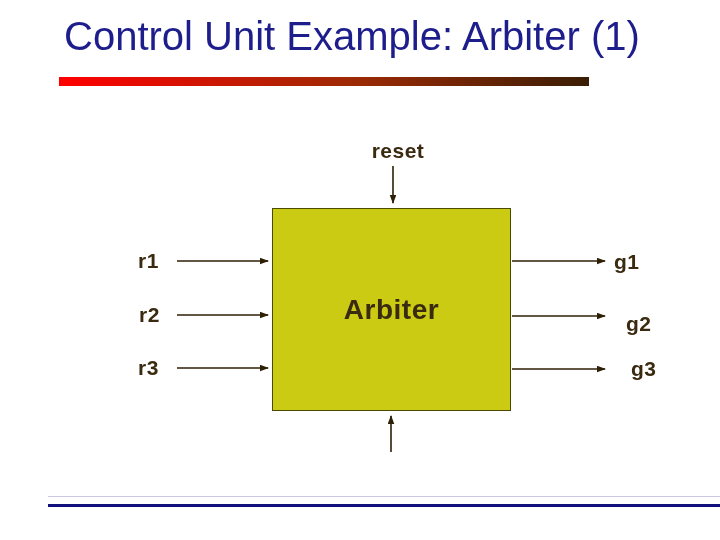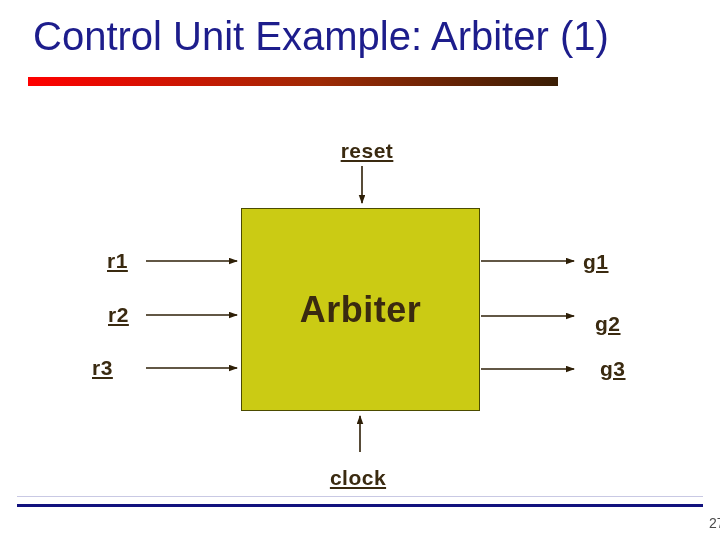--- a/index.html
+++ b/index.html
@@ -16,52 +16,52 @@
     --page-number-color:#4a4a4a;
     --bg:#ffffff;
   }
   html,body{margin:0;padding:0;}
   body{
     width:720px;height:540px;overflow:hidden;
     background:var(--bg);
     font-family:"Liberation Sans",sans-serif;
     position:relative;
   }
-  .slide{position:absolute;inset:0;width:576px;height:540px;}
+  .slide{position:absolute;inset:0;width:576px;height:540px;margin-left:31px;}
   .title{
     position:absolute;left:33px;top:14px;margin:0;
     font-size:40px;font-weight:400;line-height:1.1;
     color:var(--title-color);
     white-space:nowrap;letter-spacing:0px;
   }
   .title-underline{
     position:absolute;left:28px;top:77px;width:530px;height:9px;
     background:linear-gradient(90deg,var(--underline-start) 0%,var(--underline-mid) 55%,var(--underline-end) 100%);
   }
   .block{
     position:absolute;left:241px;top:208px;width:239px;height:203px;
     background:var(--block-fill);
     border:1.5px solid var(--block-border);
     box-sizing:border-box;
     display:flex;align-items:center;justify-content:center;
   }
   .block-label{
-    font-size:36px;font-weight:700;color:var(--label-color);
+    font-size:28px;font-weight:700;color:var(--label-color);
     letter-spacing:0.5px;
   }
   .sig-label{
     position:absolute;
     font-size:21px;font-weight:700;color:var(--label-color);
-    letter-spacing:0.5px;white-space:nowrap;text-decoration:underline;
+    letter-spacing:0.5px;white-space:nowrap;
   }
   .lab-reset{left:327px;top:139px;width:80px;text-align:center;}
   .lab-clock{left:318px;top:466px;width:80px;text-align:center;}
   .lab-r1{left:107px;top:249px;text-align:right;}
   .lab-r2{left:108px;top:303px;}
-  .lab-r3{left:92px;top:356px;}
+  .lab-r3{left:107px;top:356px;}
   .lab-g1{left:583px;top:250px;}
   .lab-g2{left:595px;top:312px;}
   .lab-g3{left:600px;top:357px;}
   .arrow-layer{position:absolute;left:0;top:0;width:720px;height:540px;pointer-events:none;}
   .arrow-layer line{stroke:var(--arrow-color);stroke-width:1.6px;}
   .arrow-layer marker path{fill:var(--arrow-color);}
   .footer-line-light{
     position:absolute;left:17px;top:496px;width:686px;height:1px;
     background:var(--footer-line-light);
   }
@@ -80,21 +80,20 @@
 <div class="slide">
 
   <h1 class="title">Control Unit Example: Arbiter (1)</h1>
   <div class="title-underline"></div>
 
   <div class="block">
     <span class="block-label">Arbiter</span>
   </div>
 
   <span class="sig-label lab-reset">reset</span>
-  <span class="sig-label lab-clock">clock</span>
 
   <span class="sig-label lab-r1">r1</span>
   <span class="sig-label lab-r2">r2</span>
   <span class="sig-label lab-r3">r3</span>
 
   <span class="sig-label lab-g1">g1</span>
   <span class="sig-label lab-g2">g2</span>
   <span class="sig-label lab-g3">g3</span>
 
   <svg class="arrow-layer" width="720" height="540" viewBox="0 0 720 540" xmlns="http://www.w3.org/2000/svg">

